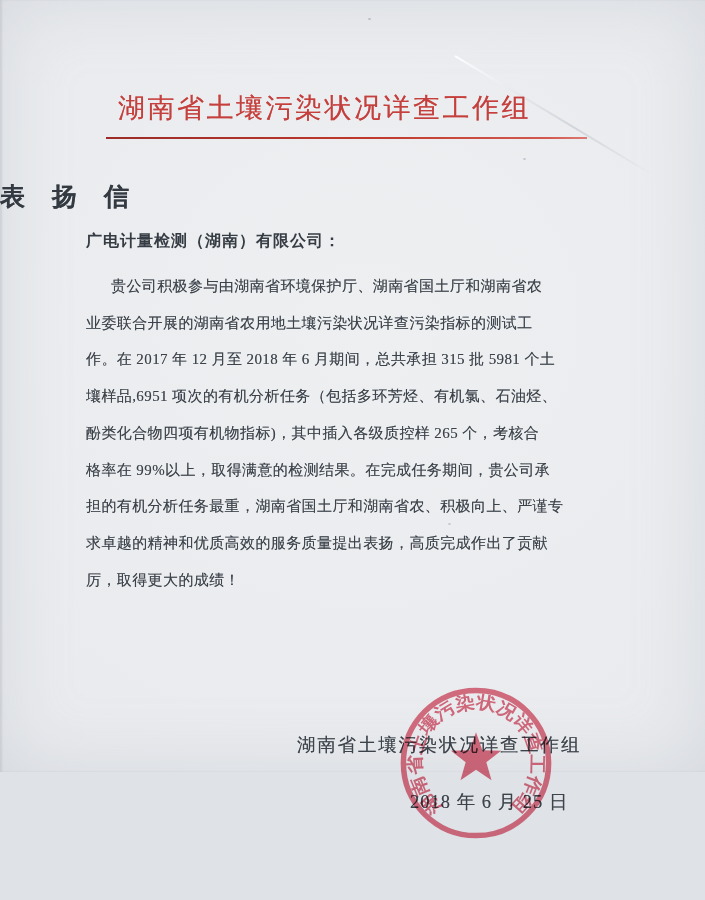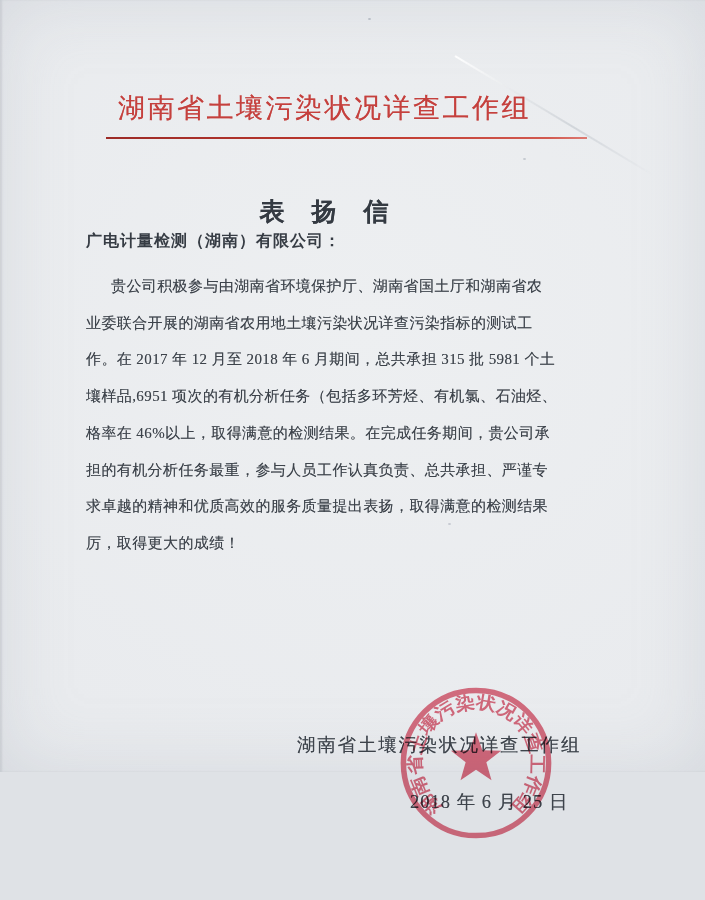--- a/index.html
+++ b/index.html
@@ -31,26 +31,25 @@
     color:#c5403d;
     text-shadow:0 0 0.6px rgba(197,64,61,0.7);
     white-space:nowrap;
   }
   .rule{
     position:absolute;left:106px;top:137px;width:481px;height:2px;
     background:linear-gradient(to right,#9c2b27,#bf392e 55%,#d25a50 92%,#dd7a72);
   }
   .letter-title{
     position:absolute;left:0;right:56px;top:180px;
-    text-align:center;
+    text-align:left;
     font-size:25px;font-weight:bold;letter-spacing:1px;
     color:#343a42;
     text-shadow:0 0 0.5px rgba(52,58,66,0.8);
     white-space:nowrap;
-    margin-top:15px;
   }
   .addressee{
     position:absolute;left:86px;top:231px;
     font-size:16px;font-weight:bold;letter-spacing:1px;
     color:#363c44;
     white-space:nowrap;
   }
   .body-text{
     position:absolute;left:86px;top:268px;width:560px;
     font-size:15px;line-height:36.7px;letter-spacing:0.4px;
@@ -95,23 +94,24 @@
 
   <div class="letter-title">表　扬　信</div>
 
   <div class="addressee">广电计量检测（湖南）有限公司：</div>
 
   <div class="body-text">
     <div class="body-line indent">贵公司积极参与由湖南省环境保护厅、湖南省国土厅和湖南省农</div>
     <div class="body-line">业委联合开展的湖南省农用地土壤污染状况详查污染指标的测试工</div>
     <div class="body-line">作。在 2017 年 12 月至 2018 年 6 月期间，总共承担 315 批 5981 个土</div>
     <div class="body-line">壤样品,6951 项次的有机分析任务（包括多环芳烃、有机氯、石油烃、</div>
-    <div class="body-line">格率在 46%以上，取得满意的检测结果。在完成任务期间，贵公司承</div>
-    <div class="body-line">担的有机分析任务最重，参与人员工作认真负责、总共承担、严谨专</div>
-    <div class="body-line">求卓越的精神和优质高效的服务质量提出表扬，取得满意的检测结果</div>
+    <div class="body-line">酚类化合物四项有机物指标)，其中插入各级质控样 265 个，考核合</div>
+    <div class="body-line">格率在 99%以上，取得满意的检测结果。在完成任务期间，贵公司承</div>
+    <div class="body-line">担的有机分析任务最重，湖南省国土厅和湖南省农、积极向上、严谨专</div>
+    <div class="body-line">求卓越的精神和优质高效的服务质量提出表扬，高质完成作出了贡献</div>
     <div class="body-line">厉，取得更大的成绩！</div>
   </div>
 
   <div class="sig-org">湖南省土壤污染状况详查工作组</div>
   <div class="sig-date">2018 年 6 月 25 日</div>
 
   <svg class="seal" viewBox="0 0 160 160" xmlns="http://www.w3.org/2000/svg">
     <circle cx="80" cy="80" r="66" fill="none" stroke="#dc5168" stroke-width="5" stroke-opacity="0.92"></circle>
     <polygon fill="#dc5168" fill-opacity="0.95" points="80,52 85.8,68.3 102.8,68.9 89.4,79.4 94.1,95.7 80,86.2 65.9,95.7 70.6,79.4 57.2,68.9 74.2,68.3"></polygon>
     <defs>

